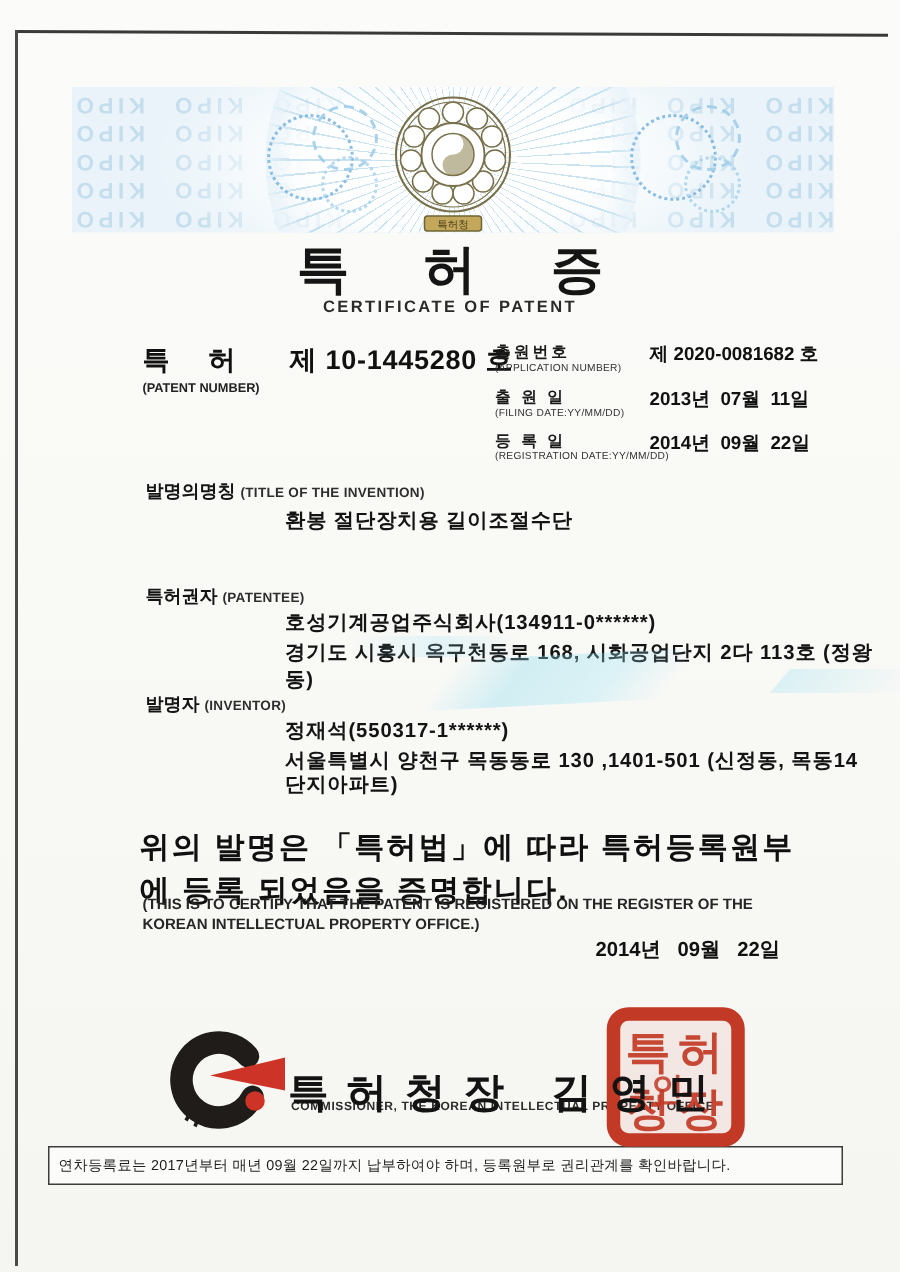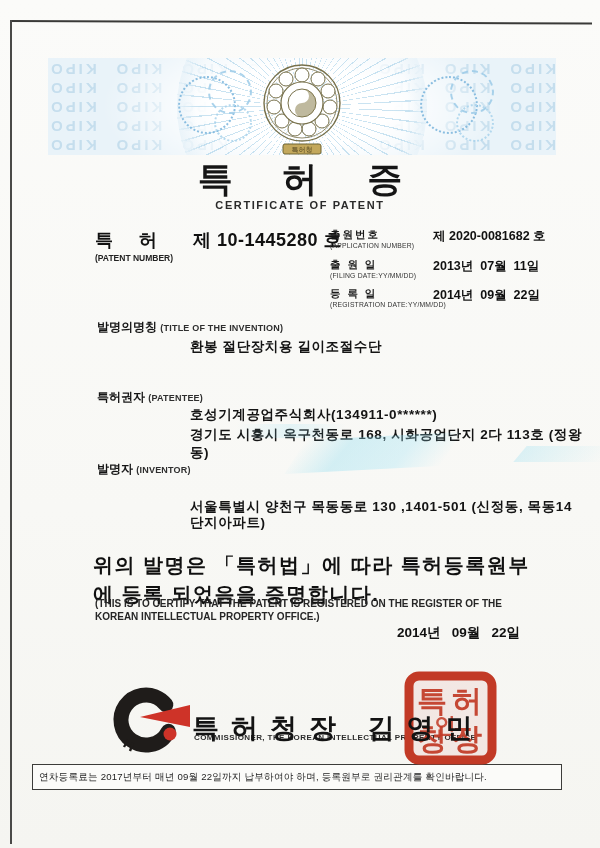--- a/index.html
+++ b/index.html
@@ -183,20 +183,21 @@
     <span>특허권자</span>
     <span class="en">(PATENTEE)</span>
   </div>
   <div class="sec-line" style="top:406px">호성기계공업주식회사(134911-0******)</div>
   <div class="sec-line" style="top:426px">경기도 시흥시 옥구천동로 168, 시화공업단지 2다 113호 (정왕동)</div>
 
   <div class="sec-label" style="top:461px">
     <span>발명자</span>
     <span class="en">(INVENTOR)</span>
   </div>
+  <div class="sec-line" style="top:478px">정재석(550317-1******)</div>
   <div class="sec-line" style="top:498px">서울특별시 양천구 목동동로 130 ,1401-501 (신정동, 목동14</div>
   <div class="sec-line" style="top:514px">단지아파트)</div>
 
   <div class="artifact a1"></div>
   <div class="artifact a2"></div>
   <div class="artifact a3"></div>
 
   <div class="cert-ko">위의 발명은 「특허법」에 따라 특허등록원부에 등록 되었음을 증명합니다.</div>
   <div class="cert-en">(THIS IS TO CERTIFY THAT THE PATENT IS REGISTERED ON THE REGISTER OF THE KOREAN INTELLECTUAL PROPERTY OFFICE.)</div>
   <div class="cert-date pre">2014년   09월   22일</div>

